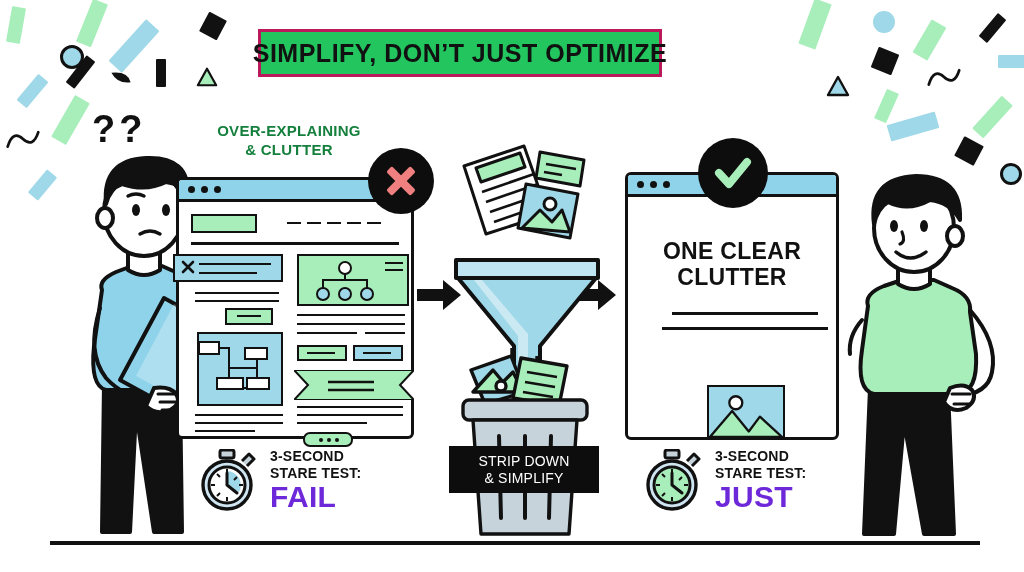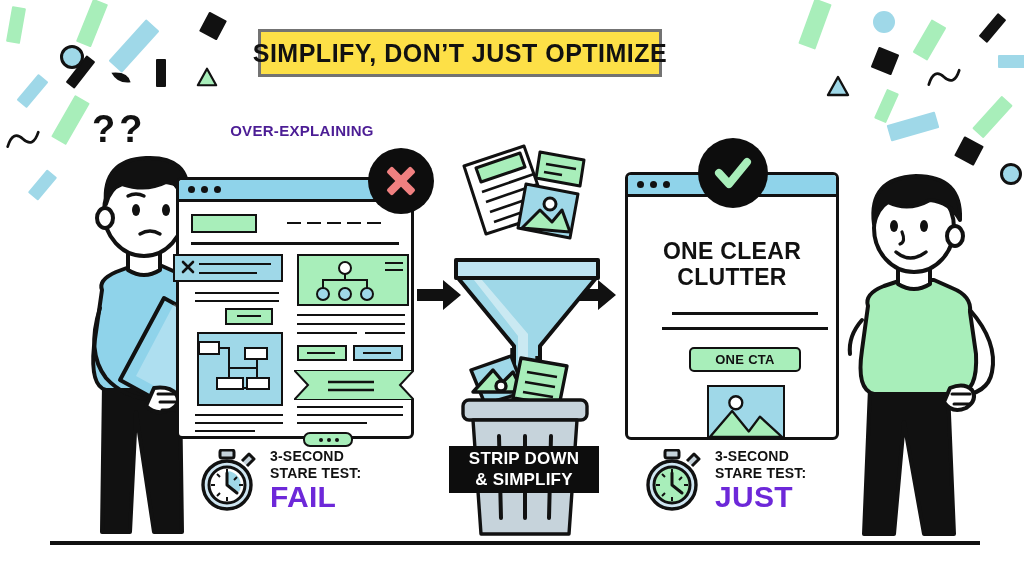--- a/index.html
+++ b/index.html
@@ -15,35 +15,35 @@
   
   .confetti { position: absolute; pointer-events: none; }
   .c-rect { border-radius: 1px; }
   .c-circ { border-radius: 50%; }
 
   
   .title-banner {
     position: absolute;
     left: 258px; top: 29px;
     width: 404px; height: 48px;
-    background: #fde047;
-    border: 3px solid #737373;
+    background: #22c55e;
+    border: 3px solid #be185d;
     display: flex; align-items: center; justify-content: center;
   }
   .title-banner span {
     font-size: 25px; font-weight: bold; letter-spacing: 0.5px;
     color: #111; white-space: nowrap;
   }
 
   
   .clutter-label {
-    position: absolute; left: 197px; top: 122px;
+    position: absolute; left: 184px; top: 122px;
     width: 210px; text-align: center;
     font-size: 15px; font-weight: bold; line-height: 1.25;
-    color: #4c1d95; letter-spacing: 0.3px;
+    color: #15803d; letter-spacing: 0.3px;
   }
 
   
   .badge {
     position: absolute; border-radius: 50%;
     background: #0d0d0d;
     display: flex; align-items: center; justify-content: center;
   }
   .badge-x { left: 368px; top: 148px; width: 66px; height: 66px; }
   .badge-check { left: 698px; top: 138px; width: 70px; height: 70px; }
@@ -101,21 +101,21 @@
   
   .arrow { position: absolute; }
   .funnel-wrap { position: absolute; left: 452px; top: 140px; width: 150px; height: 240px; }
   .trash-wrap  { position: absolute; left: 455px; top: 352px; width: 140px; height: 192px; }
   .strip-banner {
     position: absolute; left: 449px; top: 446px;
     width: 150px; height: 47px; background: #0d0d0d;
     display: flex; flex-direction: column; align-items: center; justify-content: center;
   }
   .strip-banner span {
-    color: #fff; font-size: 17px; font-weight: bold;
+    color: #fff; font-size: 14px; font-weight: normal;
     line-height: 1.18; letter-spacing: 0.2px; white-space: nowrap;
   }
   .papers-wrap { position: absolute; left: 452px; top: 138px; width: 150px; height: 130px; }
 
   
   .stare { position: absolute; display: flex; align-items: center; gap: 14px; }
   .stare-left  { left: 198px; top: 448px; }
   .stare-right { left: 643px; top: 448px; }
   .stare-txt { font-size: 14px; font-weight: bold; line-height: 1.22; color: #111; letter-spacing: 0.2px; }
   .verdict { font-size: 30px; font-weight: bold; line-height: 1.0; color: #6d28d9; letter-spacing: 0.3px; }
@@ -179,20 +179,21 @@
       <div class="confetti c-circ" style="background: rgb(159, 216, 232); border: 3px solid rgb(17, 17, 17); position: absolute; left: 1000px; top: 163px; width: 22px; height: 22px;"></div>
       <div class="confetti c-rect" style="background: rgb(168, 238, 186); position: absolute; left: 9px; top: 7px; width: 14px; height: 36px; transform: rotate(10deg);"></div>
     </div>
 
   <div class="title-banner">
     <span>SIMPLIFY, DON’T JUST OPTIMIZE</span>
   </div>
 
   <div class="clutter-label">
     <div>OVER-EXPLAINING</div>
+    <div>&amp; CLUTTER</div>
   </div>
 
   <div class="qmarks">??</div>
 
   <svg class="person person-left" viewBox="0 0 190 432">
     <g fill="none" stroke="#111" stroke-width="4" stroke-linejoin="round" stroke-linecap="round">
 
       <path d="M42 272 L40 420 L68 420 L74 300 L92 420 L120 420 L118 276 Z" fill="#111" stroke="#111"></path>
 
       <path d="M40 178 Q36 168 54 160 L70 154 L100 154 L118 162 Q134 170 132 184 L136 236 Q138 276 120 278 L44 278 Q28 274 32 234 Z" fill="#8fd3ea"></path>
@@ -388,21 +389,20 @@
       <span class="dot"></span>
     </div>
     <div class="bl-body">
       <div class="one-clear">
         <div>ONE CLEAR</div>
         <div>CLUTTER</div>
       </div>
       <div class="rule" style="left:44px;top:115px;width:146px;"></div>
       <div class="rule" style="left:34px;top:130px;width:166px;"></div>
 
-      <div class="cta-btn">ONE CTA</div>
 
       <div class="img-ph">
         <svg viewBox="0 0 78 54" style="width:100%;height:100%;display:block;">
           <circle cx="28" cy="17" r="7" fill="#fff" stroke="#111" stroke-width="2.5"></circle>
           <path d="M0 54 L24 26 L42 48 L54 32 L78 54 Z" fill="#a8eeba" stroke="#111" stroke-width="2.5" stroke-linejoin="round"></path>
         </svg>
       </div>
     </div>
   </div>
 

